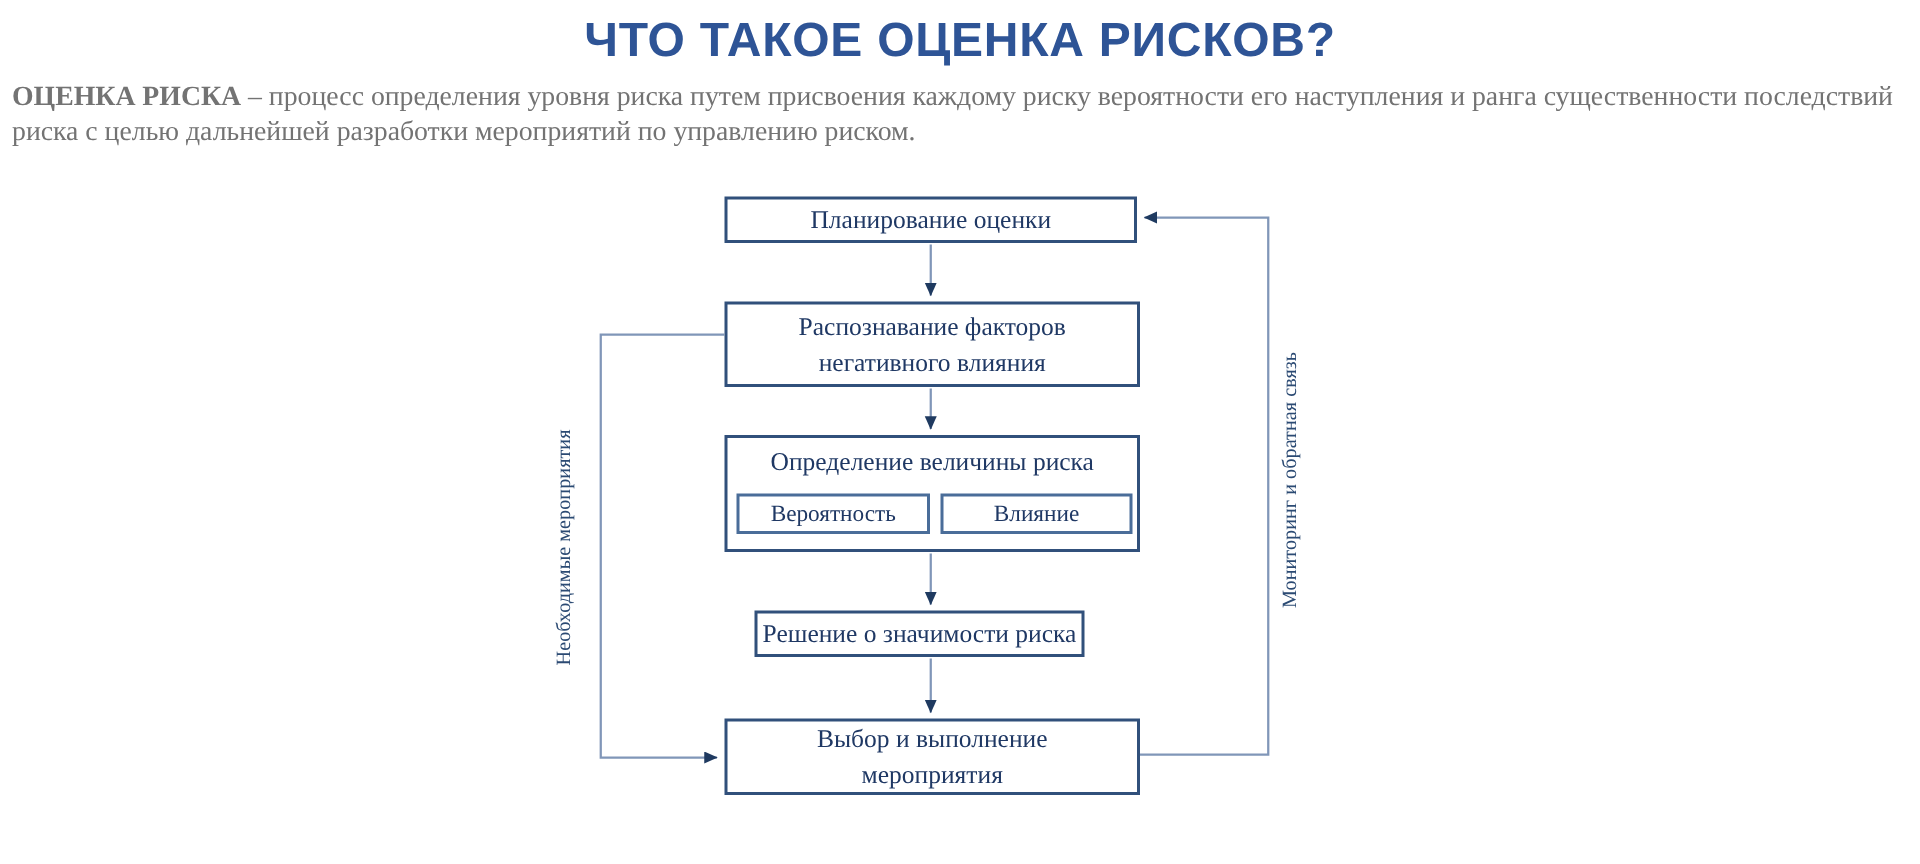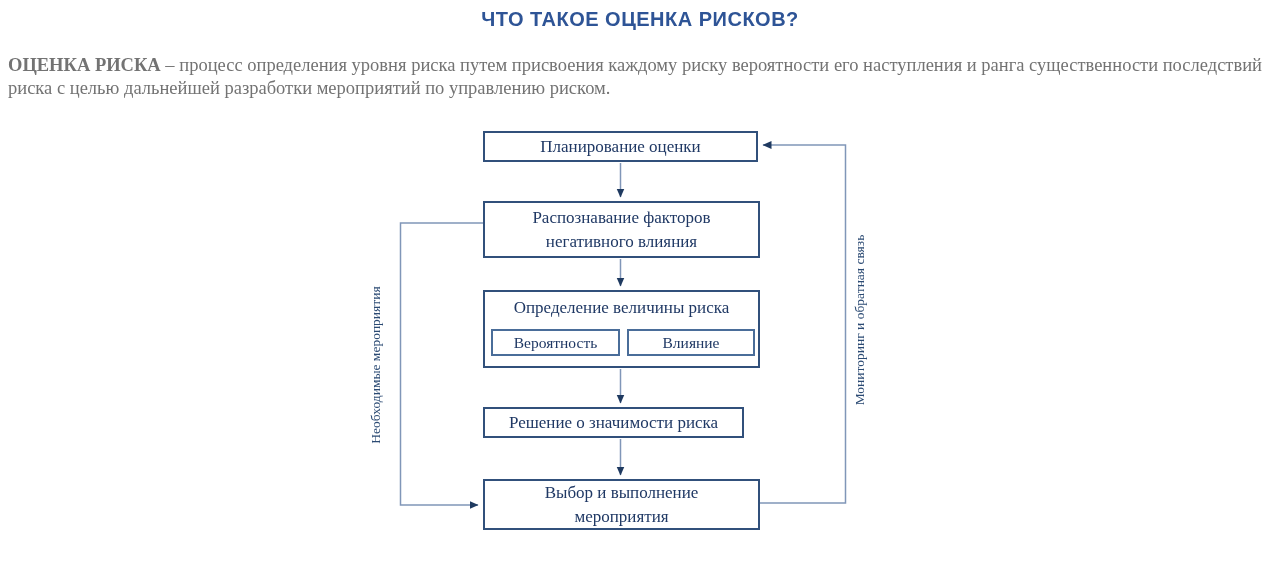--- a/index.html
+++ b/index.html
@@ -5,21 +5,21 @@
   * { margin: 0; padding: 0; box-sizing: border-box; }
   html, body { width: 1280px; height: 576px; background: #ffffff; overflow: hidden; }
   body { font-family: "Liberation Serif", serif; color: #1F3864; }
 
   .slide { position: relative; width: 1280px; height: 576px; background: #ffffff; }
 
   .slide-title {
     position: absolute; top: 8px; left: 0; width: 100%;
     text-align: center;
     font-family: "Liberation Sans", sans-serif;
-    font-weight: bold; font-size: 20px; letter-spacing: 0.5px;
+    font-weight: bold; font-size: 32px; letter-spacing: 0.5px;
     color: #2E5496;
   }
 
   .definition {
     position: absolute; top: 54px; left: 8px; width: 1264px;
     font-size: 18.5px; line-height: 23px; color: #737373;
     text-align: left;
   }
   .definition b { font-weight: bold; }
 
@@ -40,21 +40,21 @@
     background: #ffffff;
     border: 2px solid #4A6D99;
     display: flex; align-items: center; justify-content: center;
     font-size: 15.5px; color: #1F3864;
   }
 
   #box-plan      { left: 483px; top: 131px; width: 275px; height: 31px; }
   #box-identify  { left: 483px; top: 201px; width: 277px; height: 57px; padding: 0 30px; }
   #box-magnitude { left: 483px; top: 290px; width: 277px; height: 78px; align-items: flex-start; }
   #box-magnitude .fc-box-title { width: 100%; margin-top: 4px; }
-  #box-decision  { left: 483px; top: 407px; width: 261px; height: 31px; }
+  #box-decision  { left: 503px; top: 407px; width: 220px; height: 31px; }
   #box-select    { left: 483px; top: 479px; width: 277px; height: 51px; padding: 0 55px; }
 
   #sub-probability { left: 6px;  top: 37px; width: 129px; height: 27px; }
   #sub-impact      { left: 142px; top: 37px; width: 128px; height: 27px; }
 
   .vlabel {
     position: absolute; z-index: 2;
     height: 20px; text-align: center;
     font-size: 13.5px; color: #2B4A73;
     white-space: nowrap;

